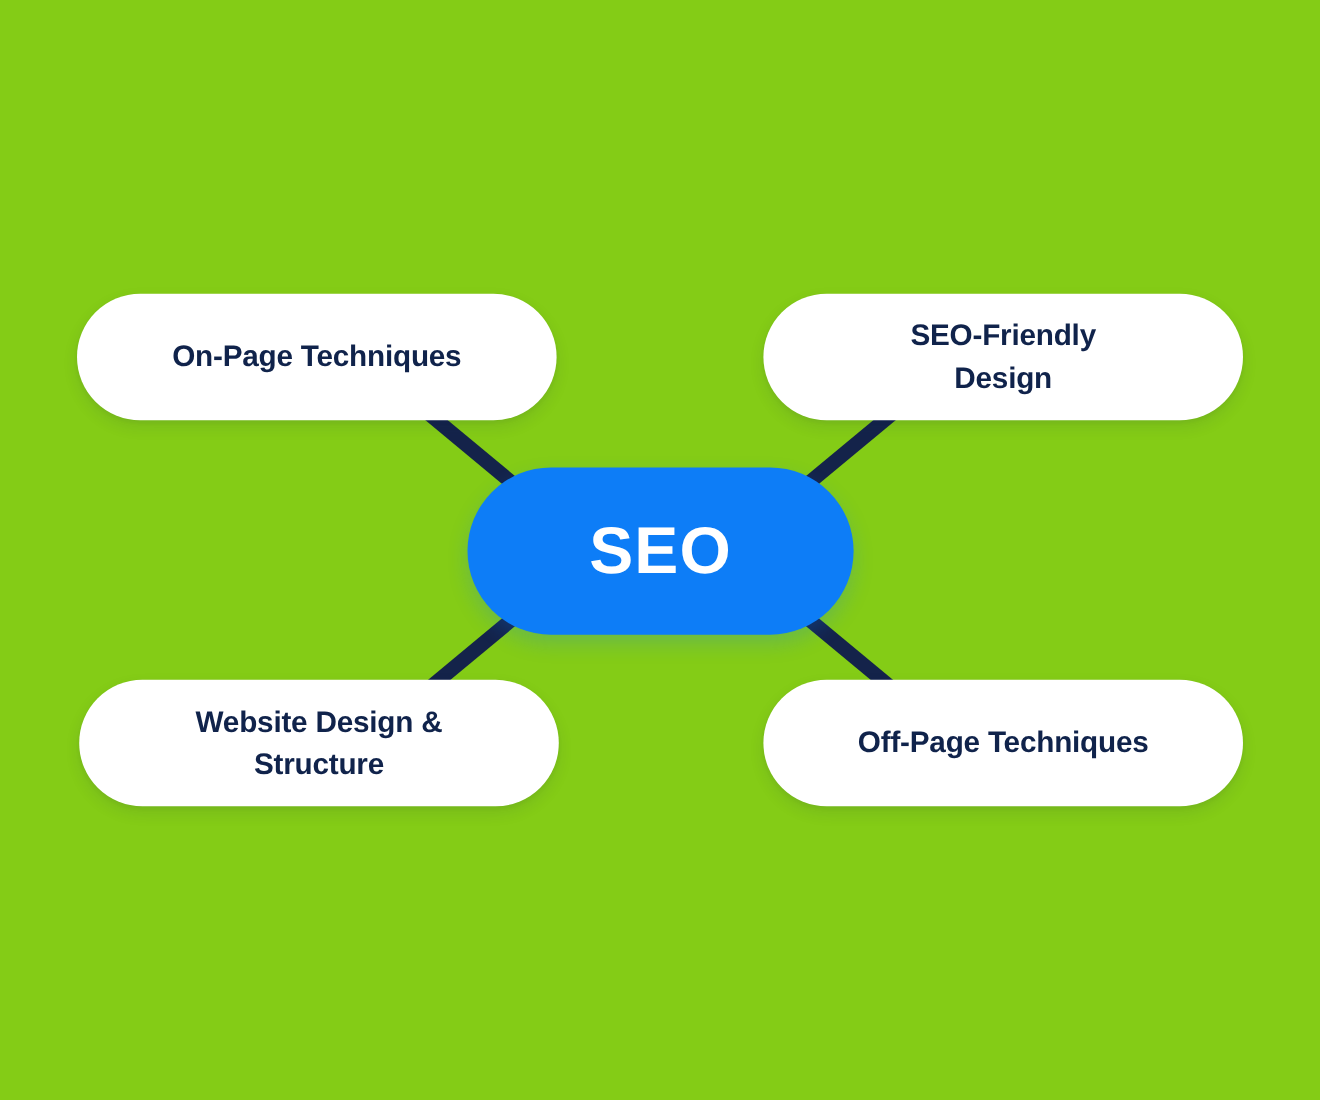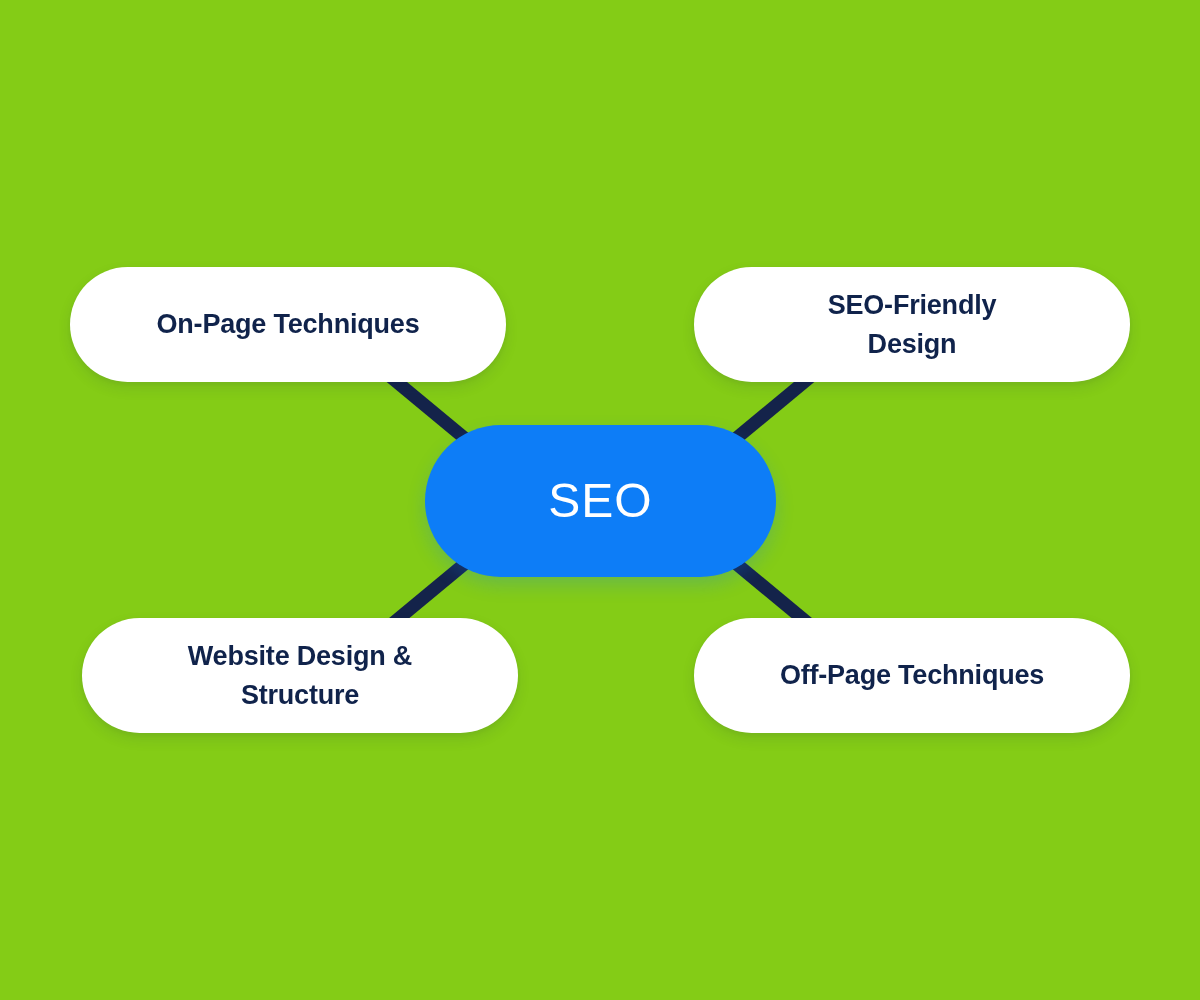--- a/index.html
+++ b/index.html
@@ -51,42 +51,42 @@
     font-size: 27px;
     font-weight: 700;
     line-height: 1.42;
     text-align: center;
     letter-spacing: -0.2px;
     white-space: pre-line;
   }
 
   #node-on-page      { left: 70px;  top: 267px; width: 436px; height: 115px; }
   #node-seo-friendly { left: 694px; top: 267px; width: 436px; height: 115px; }
-  #node-website      { left: 82px;  top: 618px; width: 436px; height: 115px; }
+  #node-website      { left: 72px;  top: 618px; width: 436px; height: 115px; }
   #node-off-page     { left: 694px; top: 618px; width: 436px; height: 115px; }
 
   
   #center-node {
     position: absolute;
     z-index: 3;
     left: 425px;
     top: 425px;
     width: 351px;
     height: 152px;
     background: #0d7df7;
     border-radius: 999px;
     display: flex;
     align-items: center;
     justify-content: center;
     box-shadow: 0 8px 18px rgba(13, 125, 247, 0.22);
   }
   #center-label {
     color: #ffffff;
-    font-size: 48px;
-    font-weight: 400;
+    font-size: 60px;
+    font-weight: 700;
     letter-spacing: 1px;
     line-height: 1;
   }
 </style>
 </head>
 <body>
 
 <div id="diagram" style="background: #84cc16;">
 
   <svg id="connectors" viewBox="0 0 1200 1000" width="1200" height="1000" xmlns="http://www.w3.org/2000/svg">

